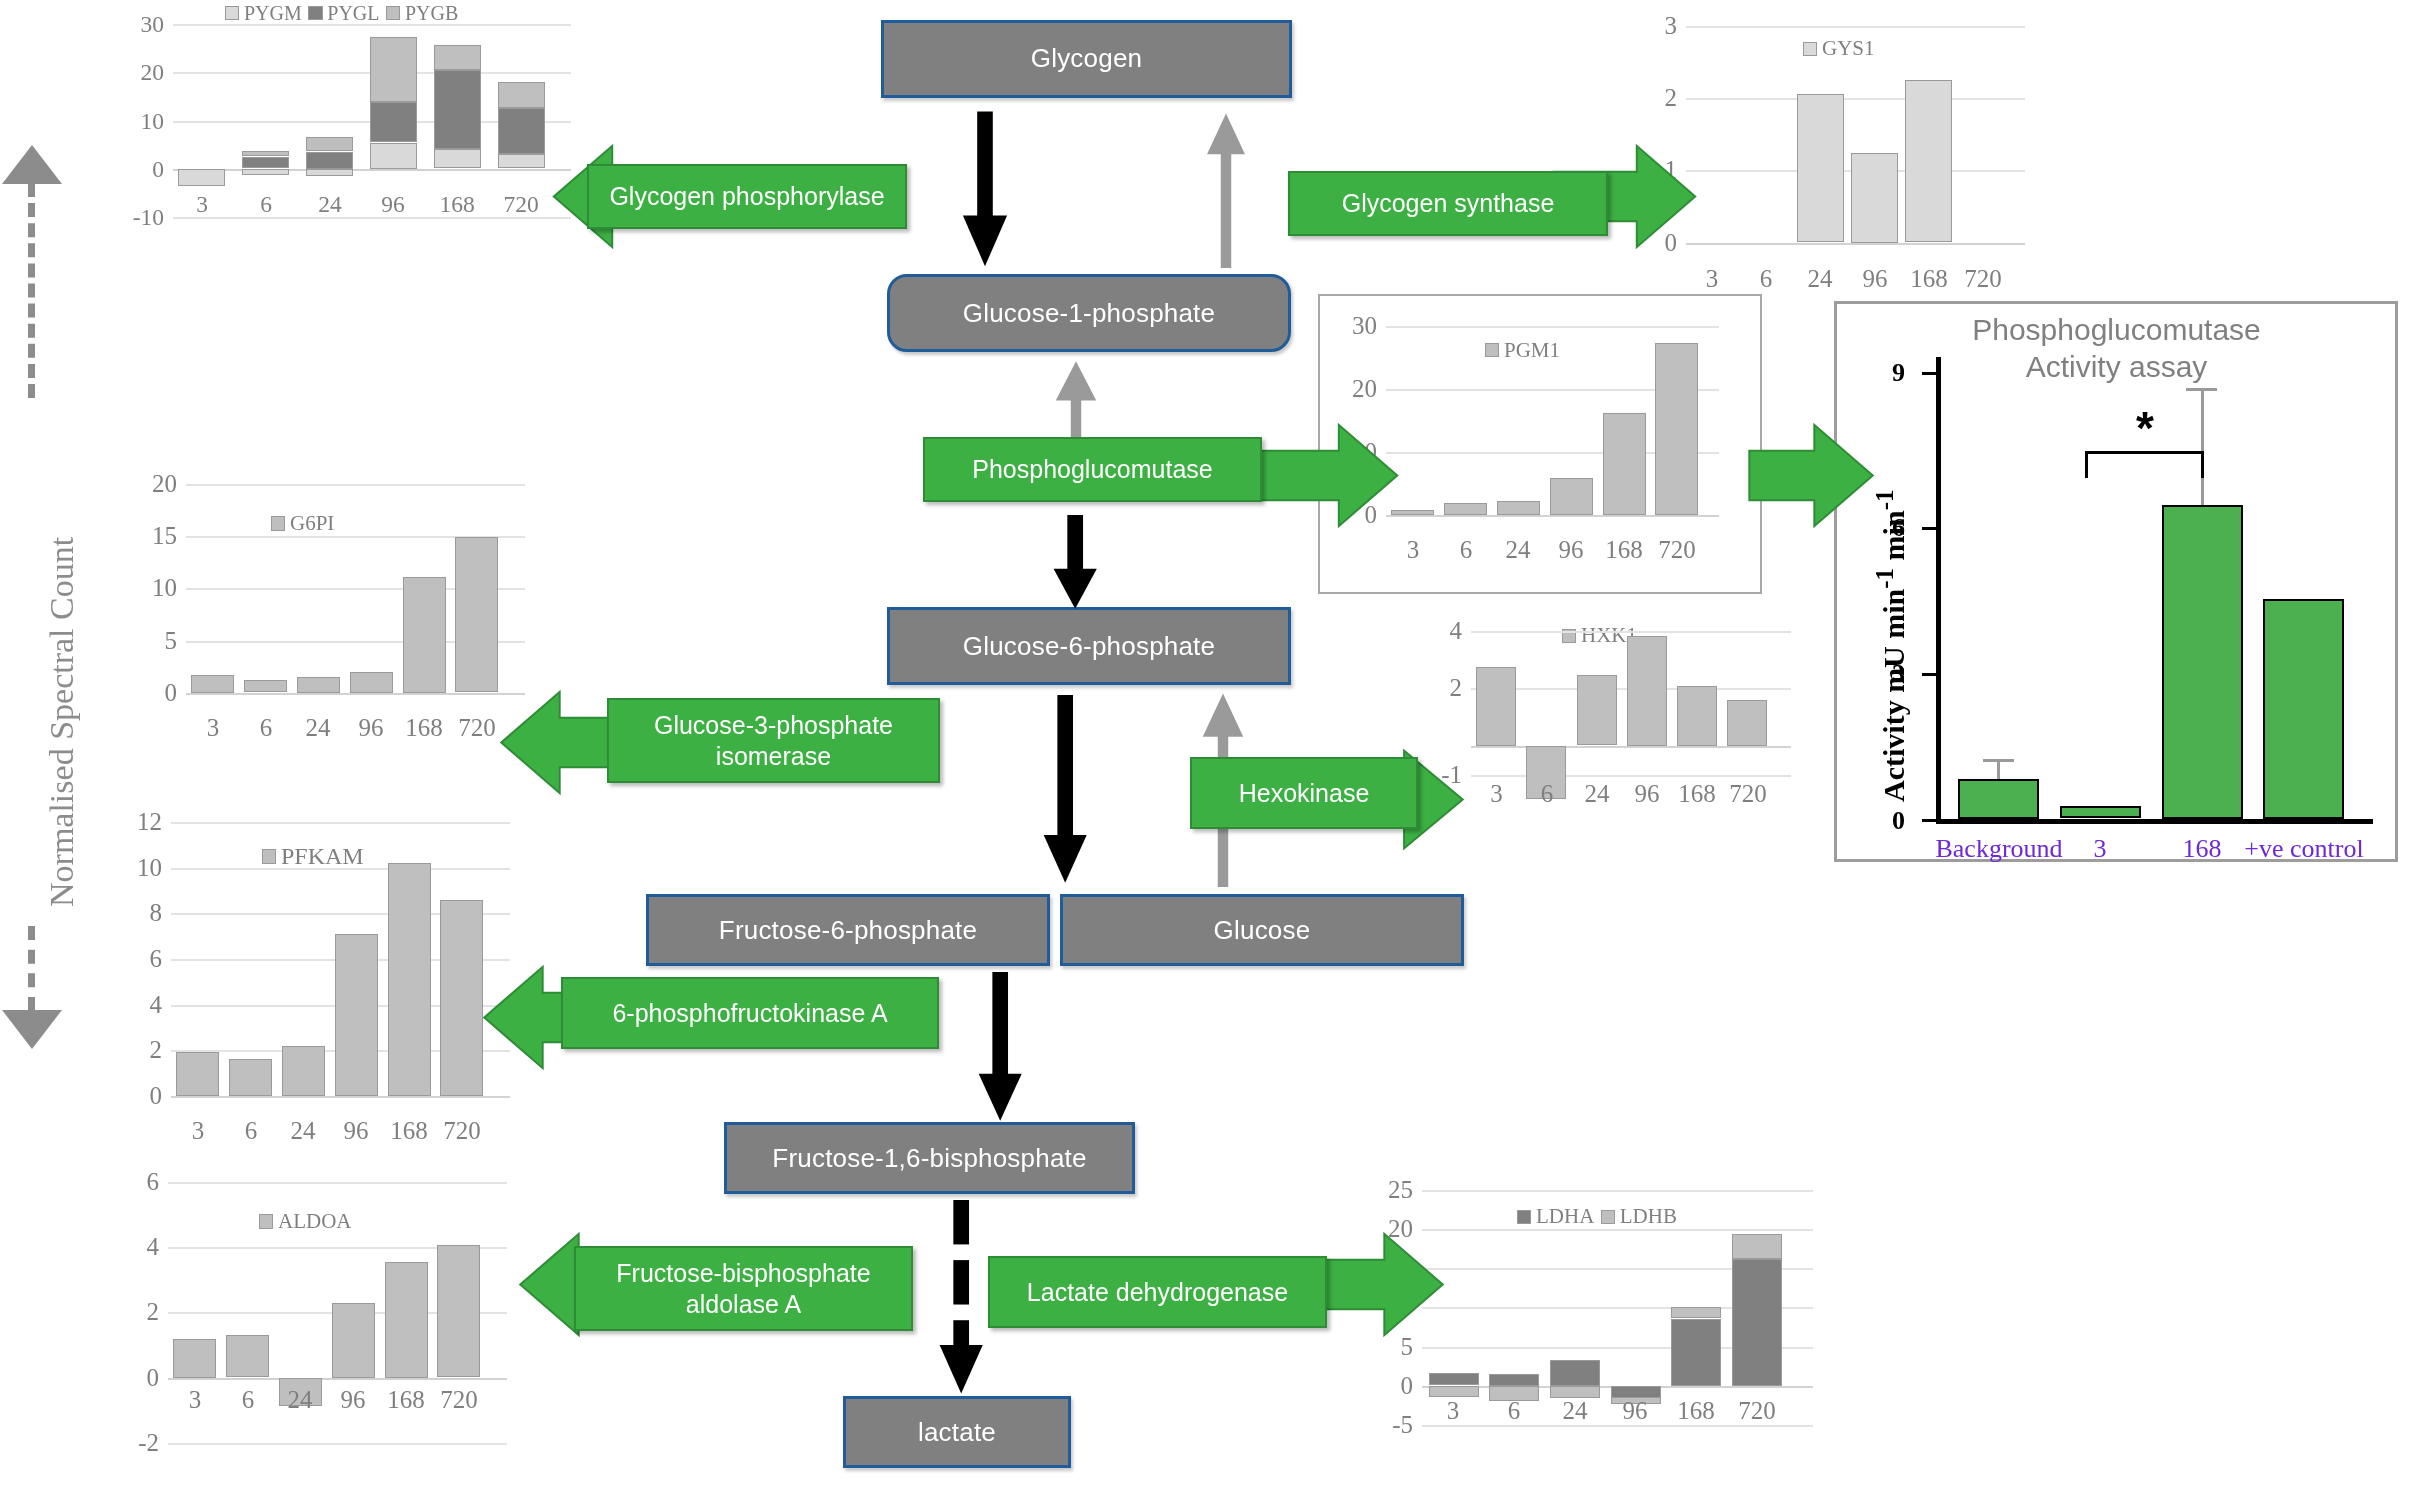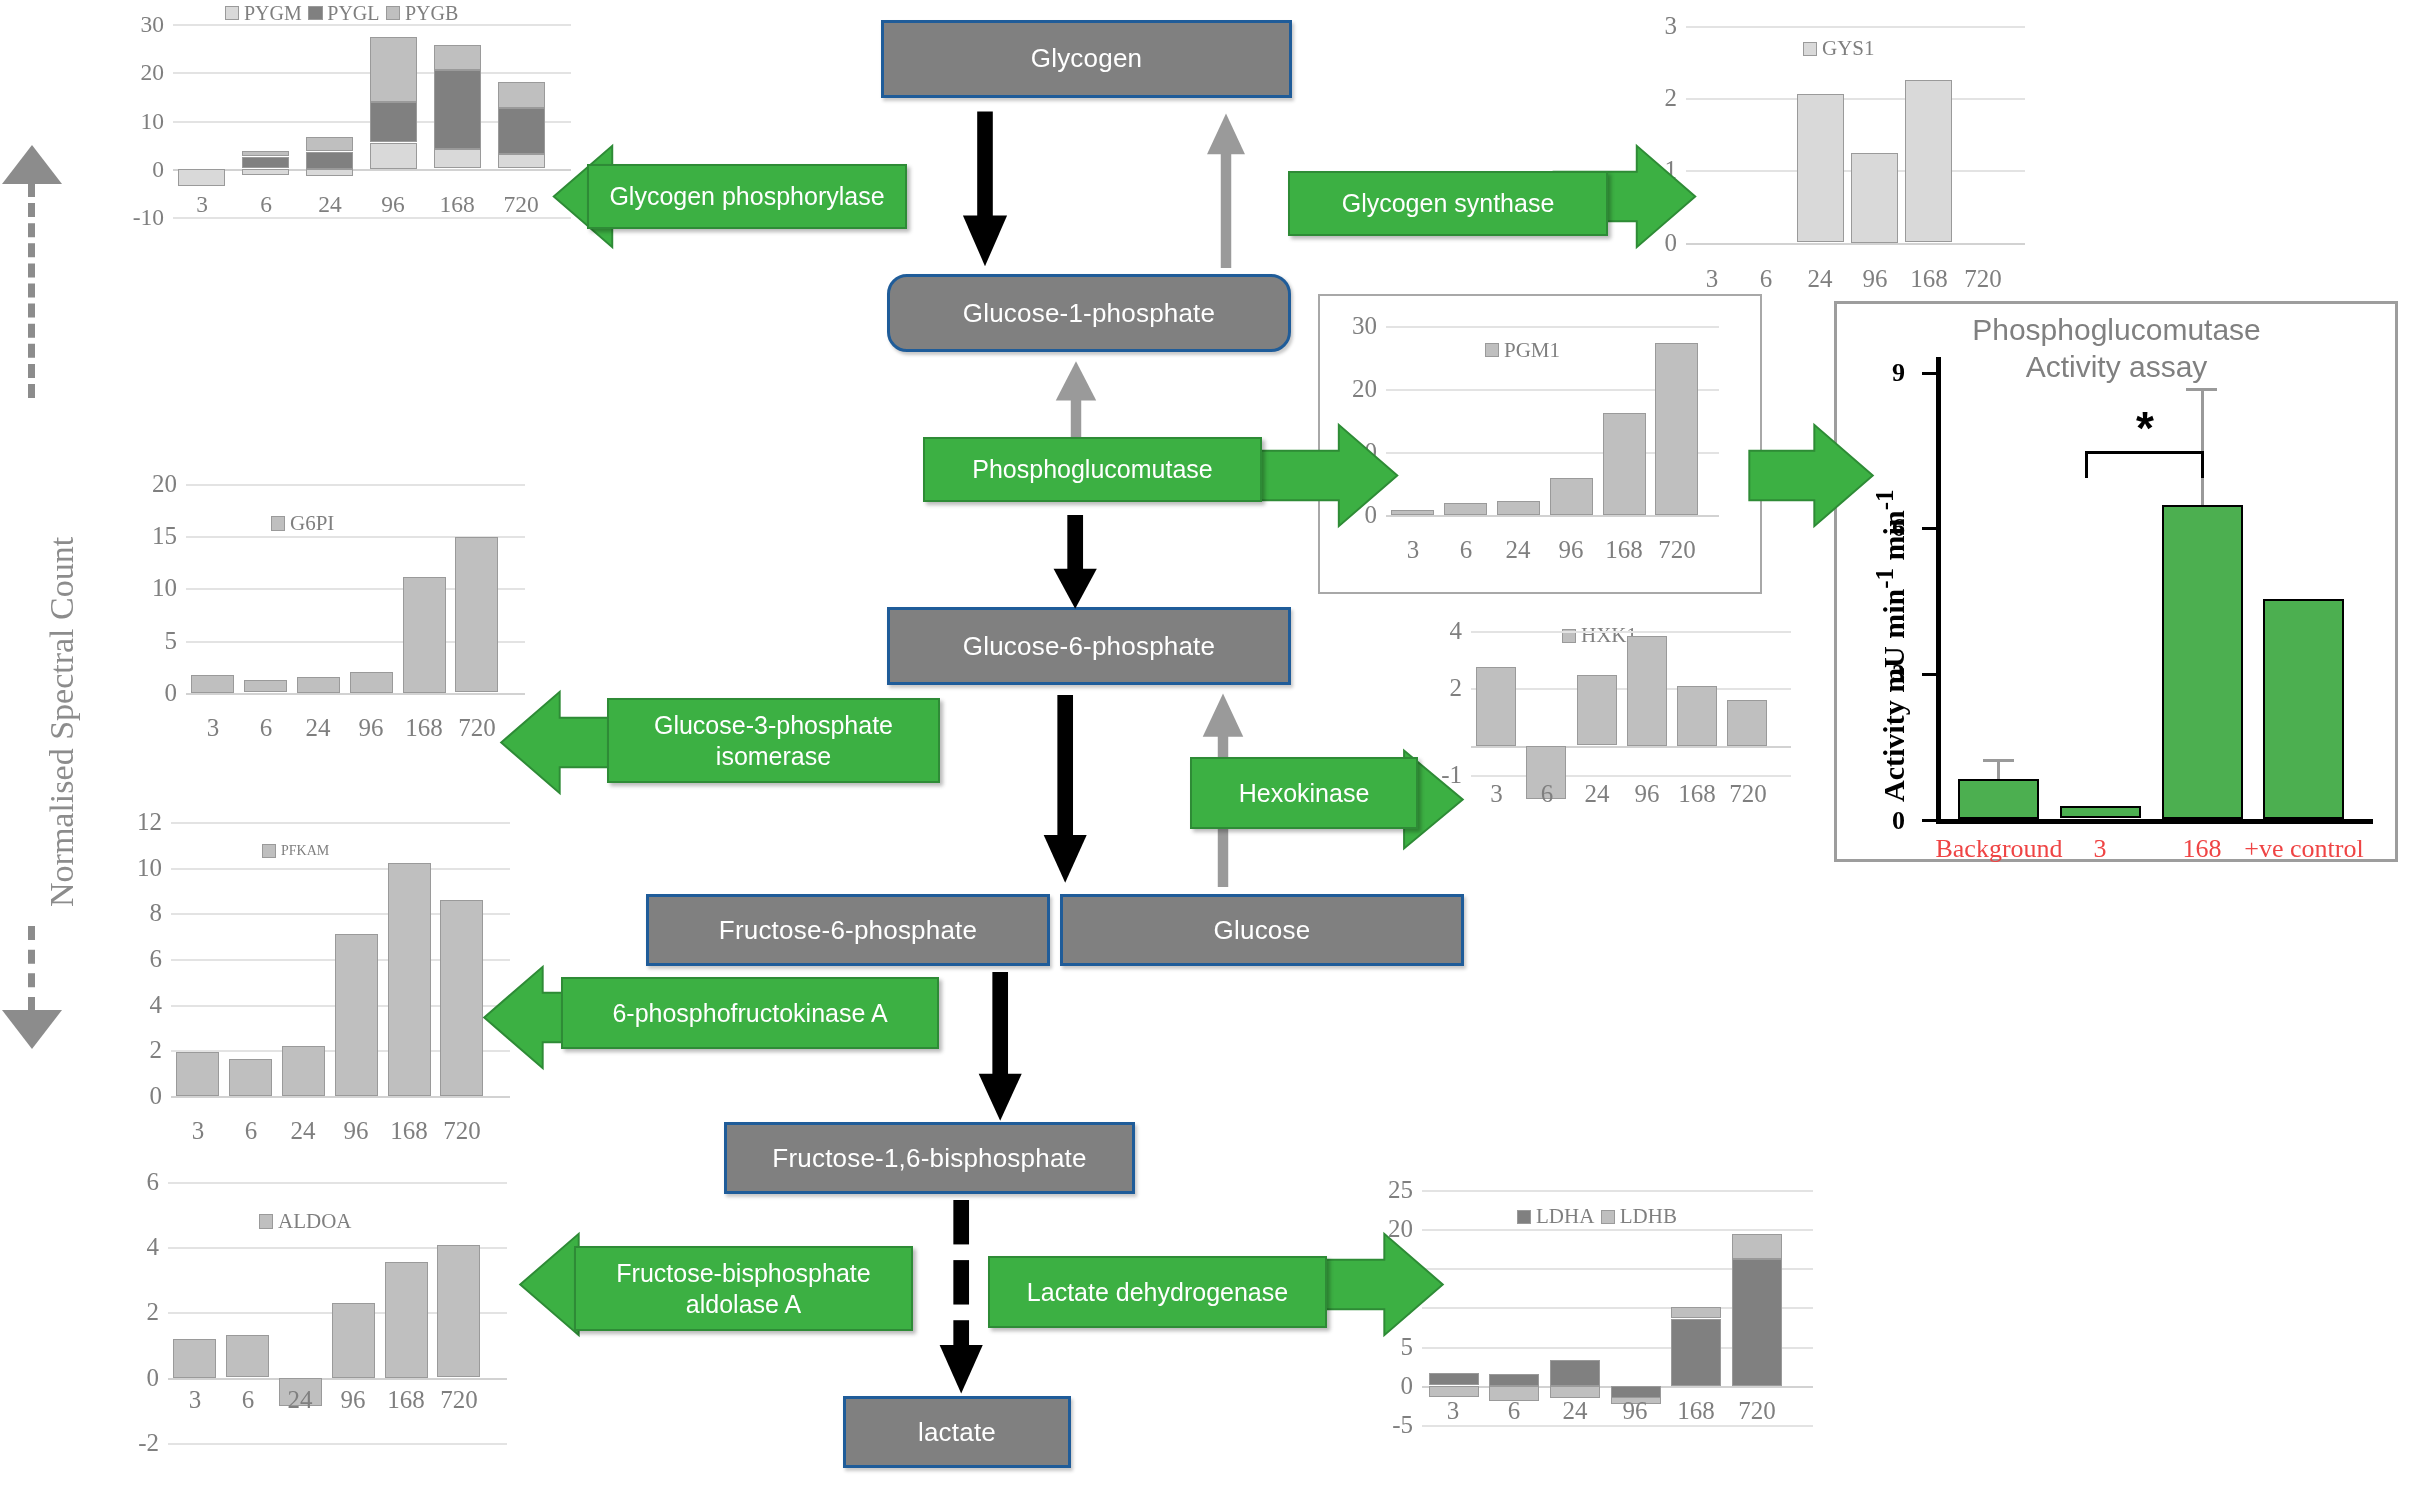--- a/index.html
+++ b/index.html
@@ -37,21 +37,21 @@
   
   .assay-frame{position:absolute;border:3.9px solid #9d9d9d;background:#ffffff;box-sizing:border-box;}
   .assay-ylab{position:absolute;transform-origin:0 0;transform:rotate(-90deg);
       font-family:"Liberation Serif",serif;font-weight:bold;font-size:30px;color:#000;white-space:nowrap;}
   .assay-axis{position:absolute;background:#000;}
   .assay-bar{position:absolute;background:#4CAF50;border:2.6px solid #000;box-sizing:border-box;}
   .assay-ytick{position:absolute;transform:translateY(-50%);
       font-family:"Liberation Serif",serif;font-weight:bold;font-size:26px;color:#000;}
   .assay-tickmark{position:absolute;width:14.4px;height:2.6px;background:#000;}
   .assay-xtick{position:absolute;transform:translateX(-50%);
-      font-family:"Liberation Serif",serif;font-size:26px;color:#ef4444;white-space:nowrap;}
+      font-family:"Liberation Serif",serif;font-size:26px;color:#6d28d9;white-space:nowrap;}
   .errbar{position:absolute;background:#9a9a9a;}
   .sig-bracket{position:absolute;border:3.3px solid #000;border-bottom:none;box-sizing:border-box;}
   .sig-star{position:absolute;font-size:46px;font-weight:bold;color:#000;transform:translateX(-50%);}
 
   
   .axis-label{position:absolute;transform-origin:0 0;transform:rotate(-90deg);
       font-family:"Liberation Serif",serif;font-size:34px;color:#8c8c8c;white-space:nowrap;}
   .dashline{position:absolute;width:0;border-left:7.8px dashed #8c8c8c;}
   .tri-up,.tri-down{position:absolute;width:0;height:0;border-left:30px solid transparent;
       border-right:30px solid transparent;}
@@ -244,21 +244,21 @@
 
   <span class="xtick" style="left:25.4px;top:149px;font-size:25px;">3</span>
   <span class="xtick" style="left:76px;top:149px;font-size:25px;">6</span>
   <span class="xtick" style="left:126px;top:149px;font-size:25px;">24</span>
   <span class="xtick" style="left:176px;top:149px;font-size:25px;">96</span>
   <span class="xtick" style="left:226px;top:149px;font-size:25px;">168</span>
   <span class="xtick" style="left:277px;top:149px;font-size:25px;">720</span>
 </div>
 
 <div class="panel" style="left:171px;top:822px;width:339px;height:274px;">
-  <div class="legend" style="left:91px;top:21px;font-size:14px;">
+  <div class="legend" style="left:91px;top:21px;font-size:24px;">
     <span class="li">
       <i class="swatch" style="background:#BFBFBF;"></i>
       <span>PFKAM</span>
     </span>
   </div>
   <div class="gridline" style="top:0px;"></div>
   <div class="gridline" style="top:46px;"></div>
   <div class="gridline" style="top:91px;"></div>
   <div class="gridline" style="top:137px;"></div>
   <div class="gridline" style="top:183px;"></div>

